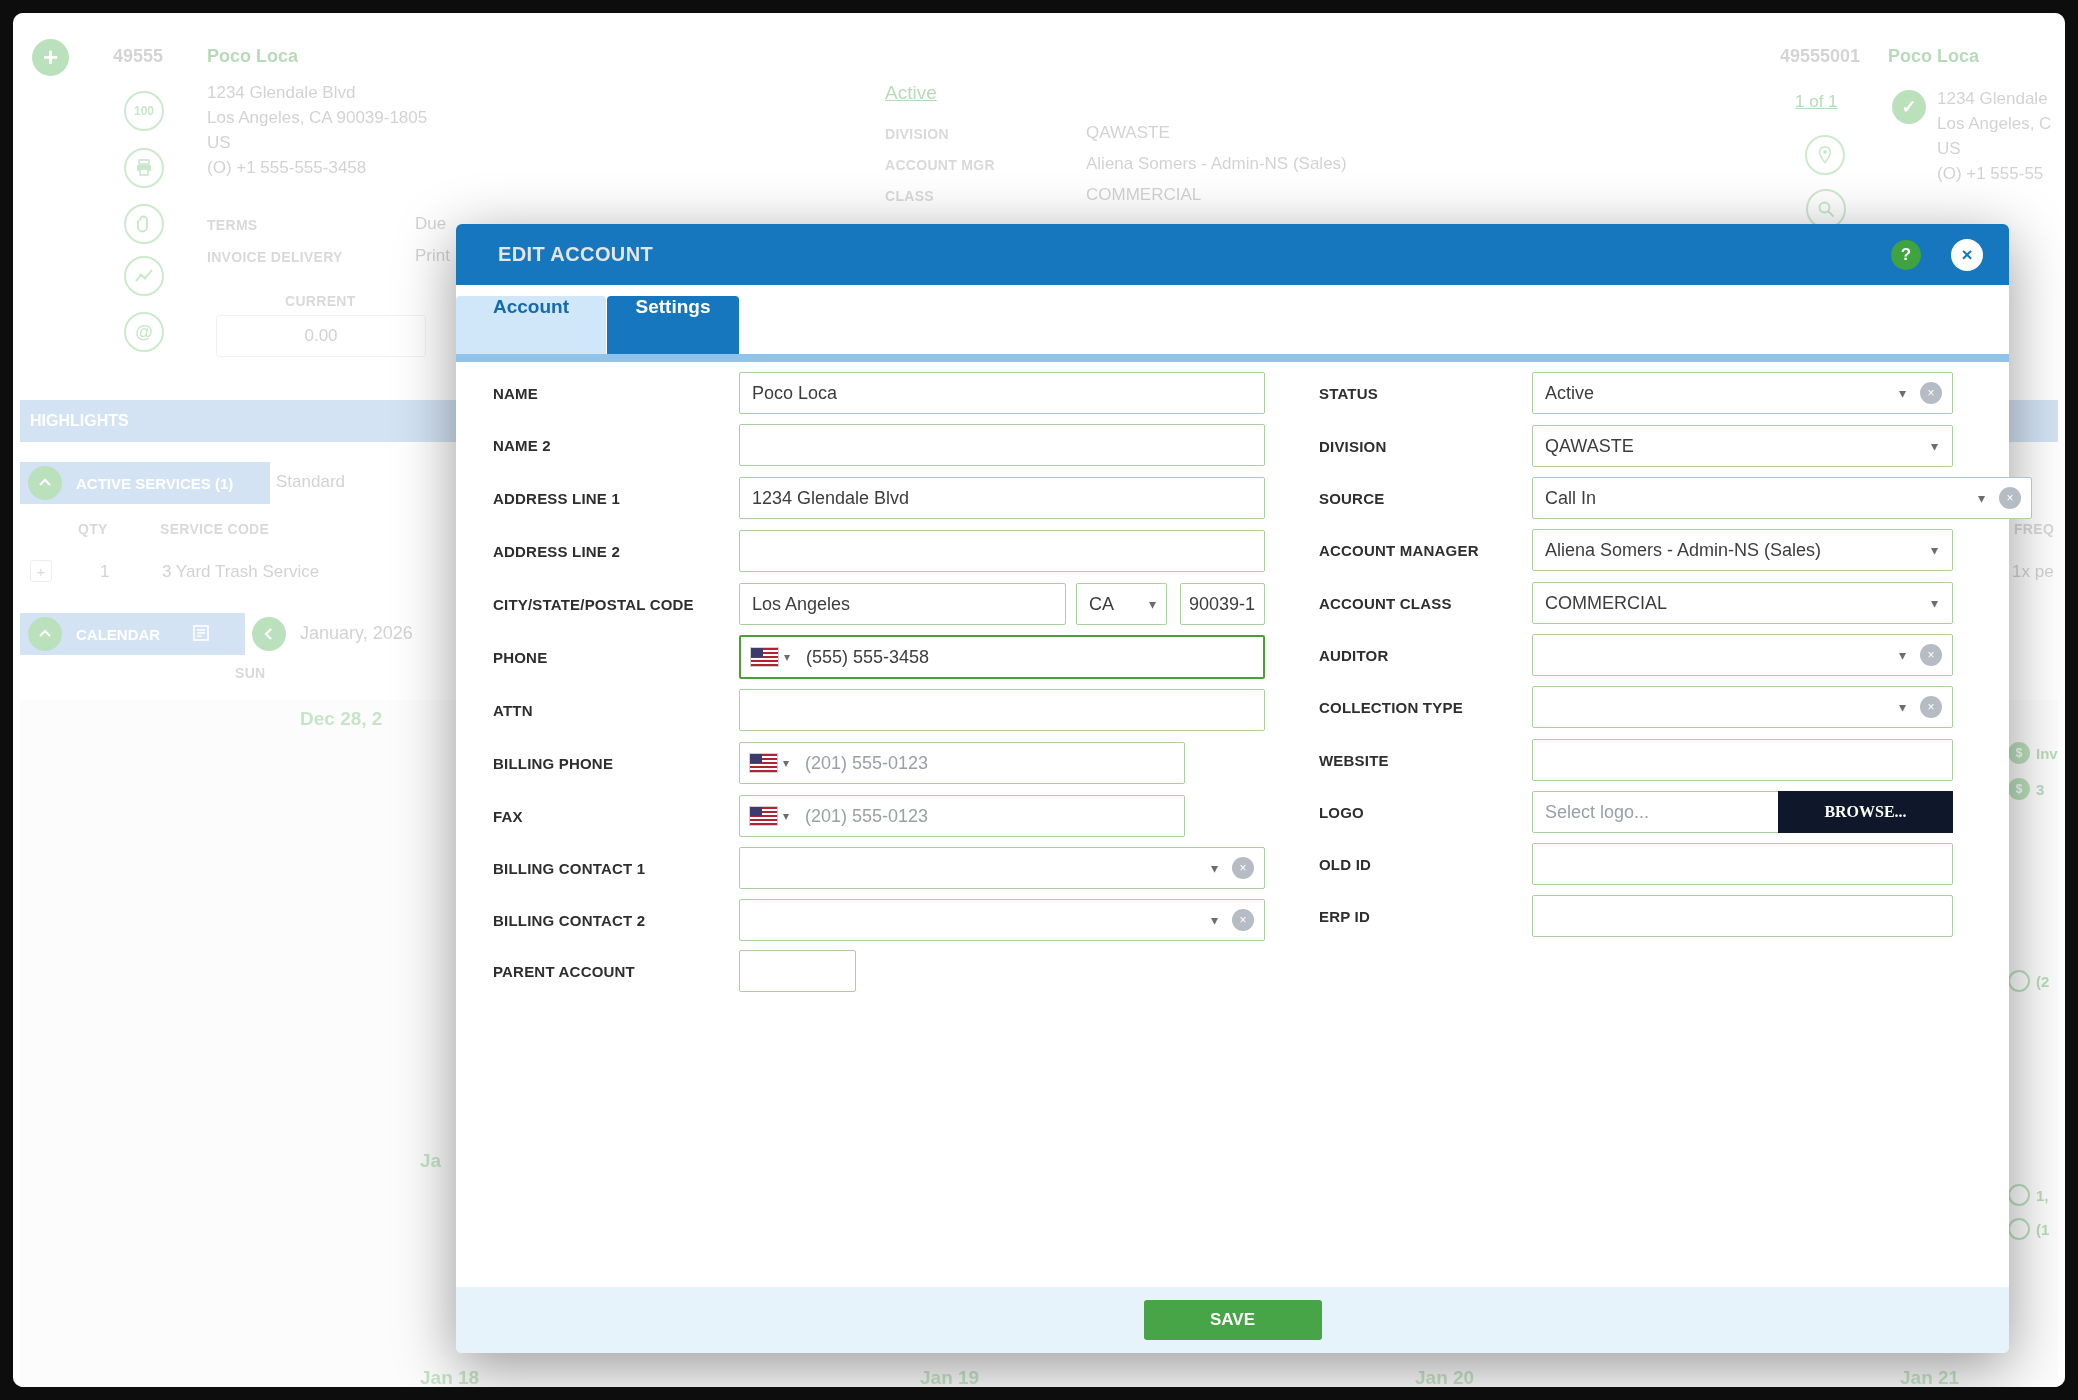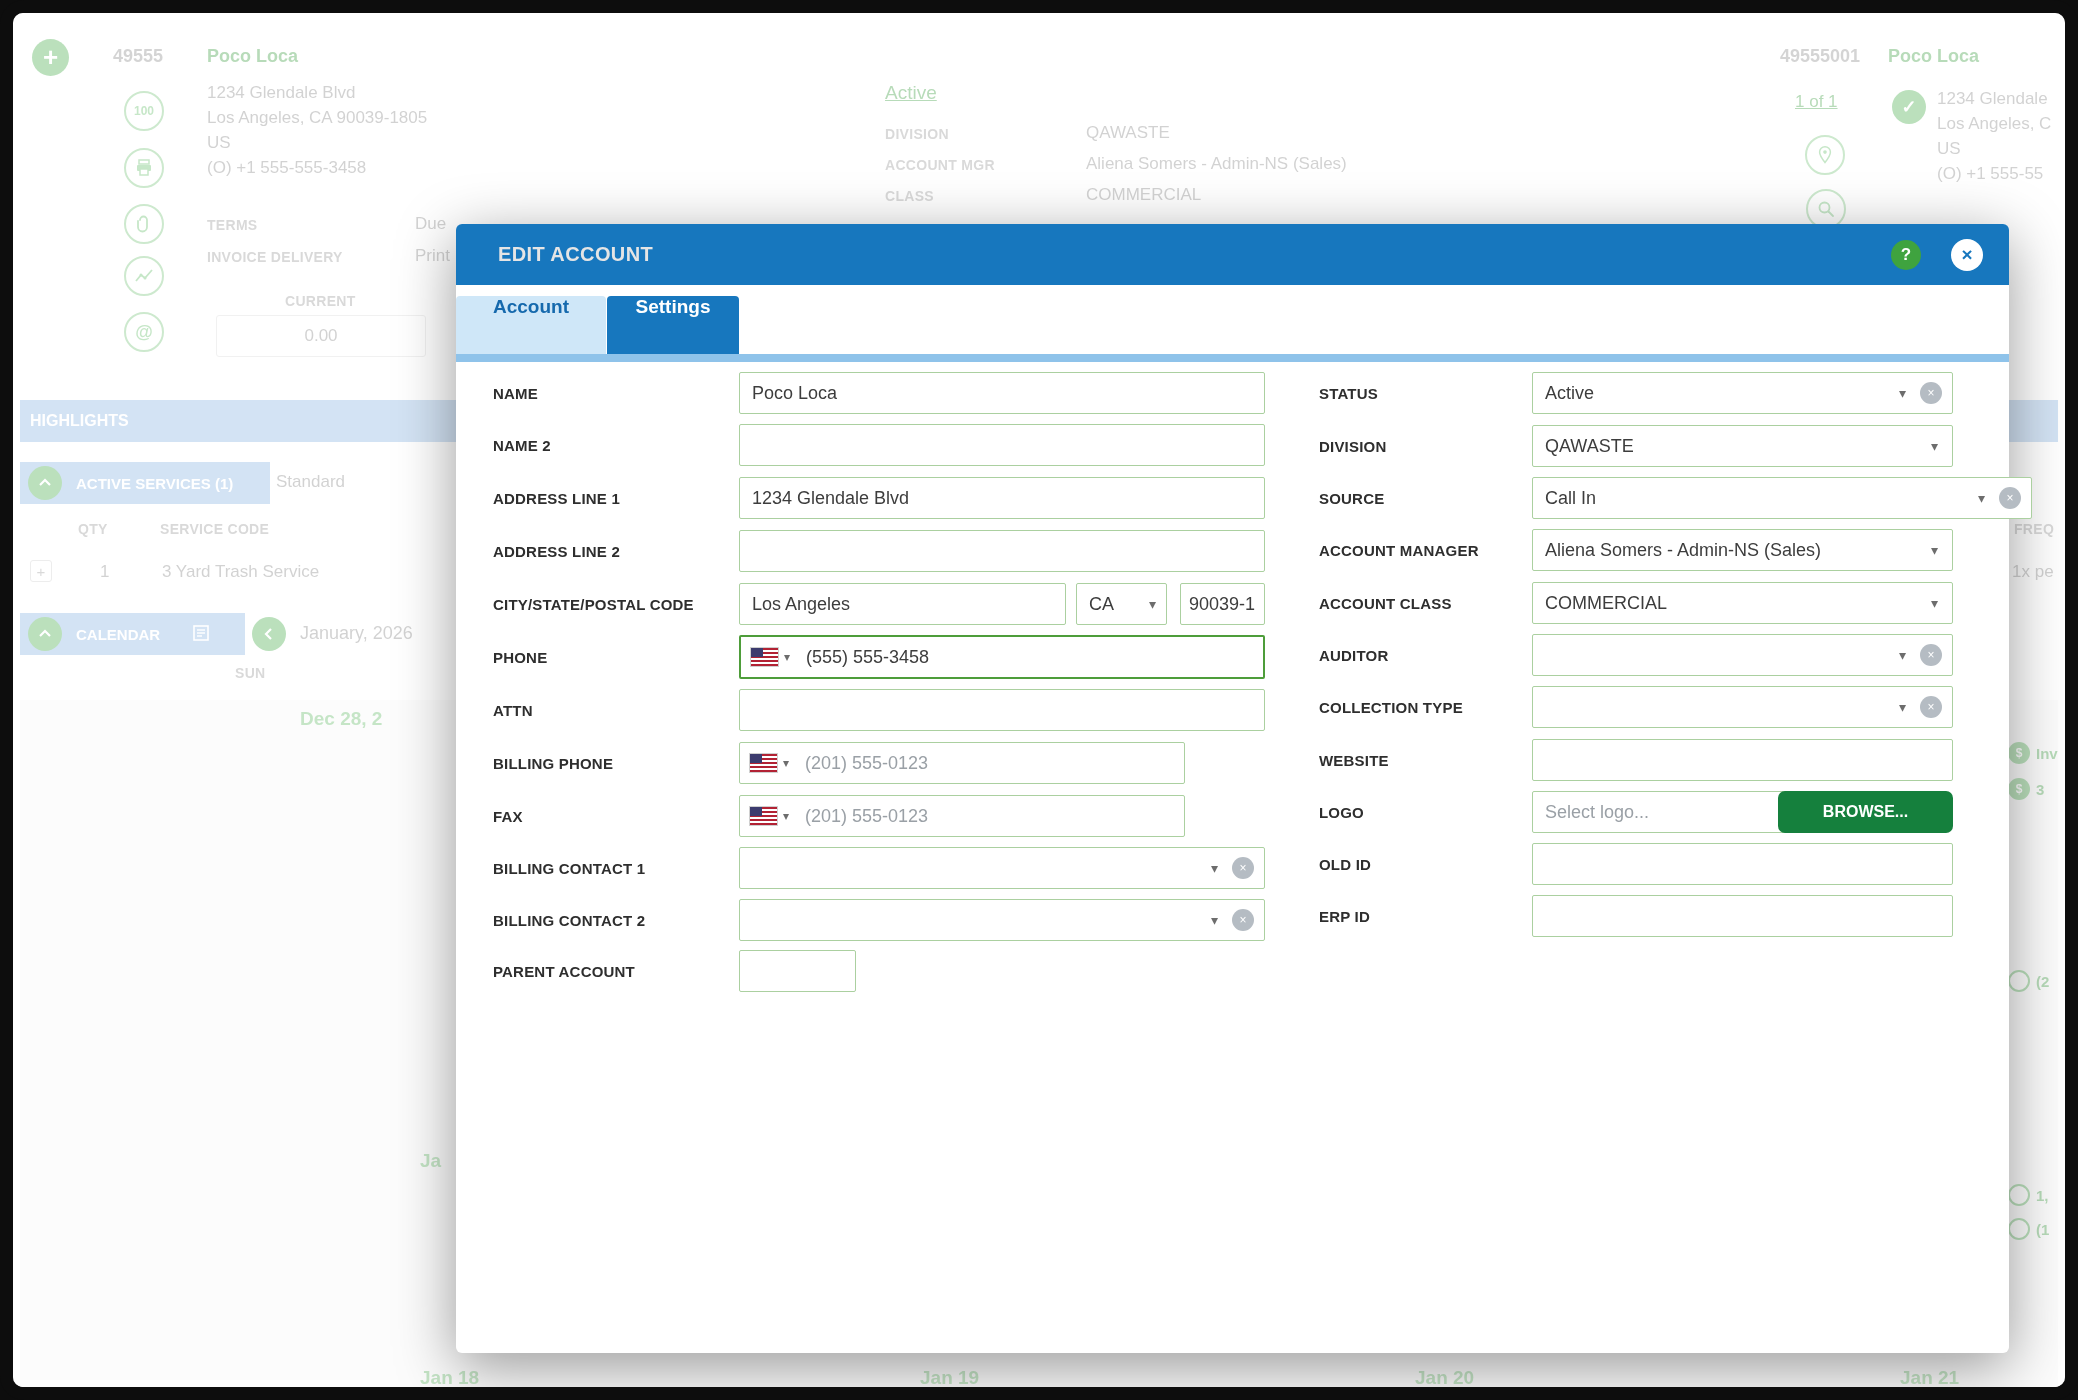--- a/index.html
+++ b/index.html
@@ -50,21 +50,21 @@
   .combo.nc .chev{right:14px}
   .combo.st .chev{right:10px}
   .clear{position:absolute;right:10px;top:50%;transform:translateY(-50%);width:22px;height:22px;border-radius:50%;background:#b5bcc3;color:#fff;font-size:12px;display:flex;align-items:center;justify-content:center;cursor:pointer}
   .phone{position:absolute;height:42px;border:1px solid #abd0a0;border-radius:2px;background:#fff;display:flex;align-items:center;padding:0 10px}
   .phone.focus{border:2px solid #4e9d3a;height:44px}
   .phone .bare{border:none;outline:none;flex:1;font-size:18px;color:#3d3d3d;padding-left:16px;min-width:0;background:transparent;font-family:inherit}
   .phone .bare::placeholder{color:#9aa0a6}
   .flag{width:27px;height:18px;position:relative;background:repeating-linear-gradient(180deg,#b22234 0 2px,#fff 2px 4px);outline:1px solid #d0d0d0;flex:none}
   .flag::after{content:"";position:absolute;left:0;top:0;width:12px;height:9px;background:#3c3b6e}
   .chev2{color:#6d6d6d;font-size:12px;margin-left:6px;flex:none}
-  .browse{position:absolute;background:#15803d;color:#fff;font-weight:bold;font-size:16px;border:none;border-radius:7px;cursor:pointer;font-family:Liberation Sans, sans-serif}
+  .browse{position:absolute;background:#0f172a;color:#fff;font-weight:bold;font-size:16px;border:none;border-radius:0;cursor:pointer;font-family:Liberation Serif, serif}
 </style>
 </head>
 <body>
 
 <div class="frame">
 <div class="screen">
 <div class="canvas">
 
   <div>
 
@@ -353,17 +353,20 @@
     <div class="fl" style="left:863px;top:567px">LOGO</div>
     <input class="inp" style="left: 1076px; top: 567px; width: 256px;" placeholder="Select logo...">
     <button class="browse" style="left:1322px;top:567px;width:175px;height:42px">BROWSE...</button>
 
     <div class="fl" style="left:863px;top:619px">OLD ID</div>
     <input class="inp" style="left: 1076px; top: 619px; width: 421px;" value="">
 
     <div class="fl" style="left:863px;top:671px">ERP ID</div>
     <input class="inp" style="left: 1076px; top: 671px; width: 421px;" value="">
 
+    <div class="m-foot">
+      <button class="saveb">SAVE</button>
+    </div>
   </div>
 
 </div>
 </div>
 </div>
 
 </body></html>

